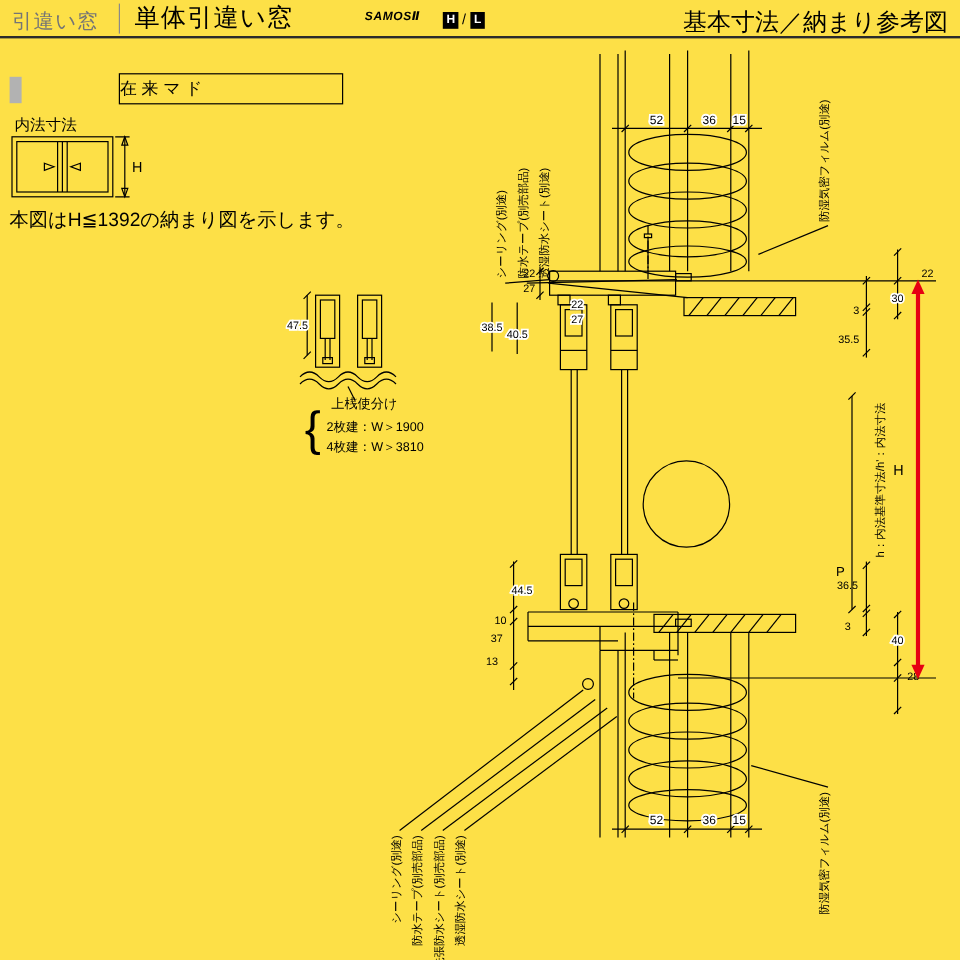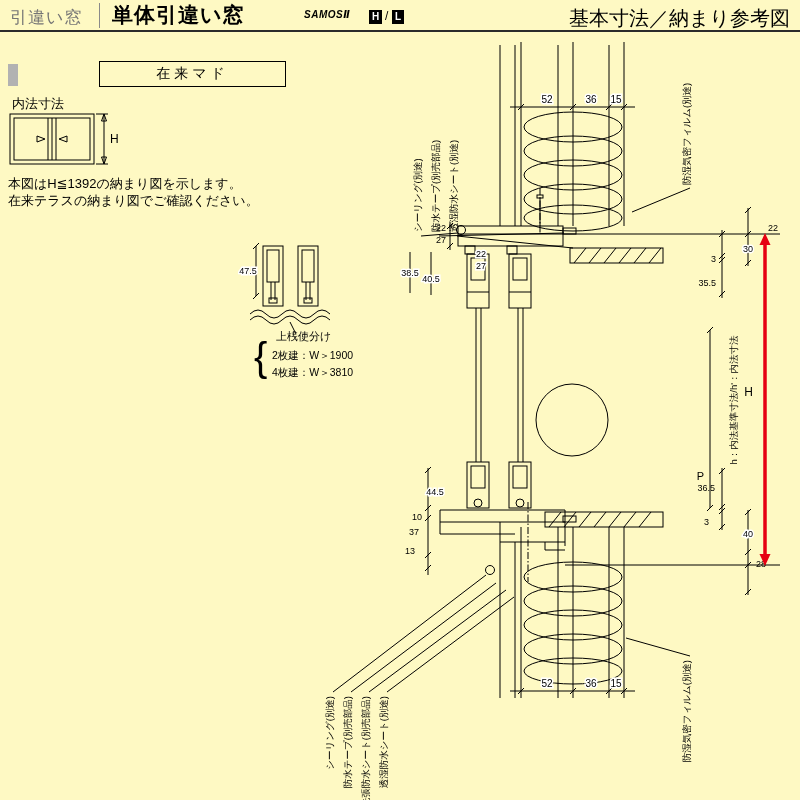--- a/index.html
+++ b/index.html
@@ -1,37 +1,37 @@
 <!DOCTYPE html>
 <html><head>
 <meta charset="utf-8">
 <style>
   *{margin:0;padding:0;box-sizing:border-box}
   html,body{width:800px;height:800px;background:#fff;color:#000;
     font-family:"Liberation Sans","DejaVu Sans",sans-serif;overflow:hidden}
-  #page{position:relative;width:800px;height:800px;background:#fef9c3}
+  #page{position:relative;width:800px;height:800px;background:#fde047}
   .abs{position:absolute}
 
   
   .hdr-cat{left:10px;top:6px;font-size:17px;color:#757575;letter-spacing:1px}
   .hdr-div{left:99px;top:3px;width:1px;height:25px;background:#8a8a8a}
-  .hdr-title{left:112px;top:1px;font-size:21px;font-weight:700;letter-spacing:1px}
+  .hdr-title{left:112px;top:1px;font-size:21px;font-weight:400;letter-spacing:1px}
   .hdr-series{left:304px;top:9px;font-size:10px;font-weight:700;font-style:italic;letter-spacing:.5px}
   .hdr-tag{top:10px;background:#000;color:#fff;font-size:10px;line-height:14px;padding:0 3px;font-weight:700}
   .t-h{left:369px}
   .hdr-slash{left:385px;top:9px;font-size:12px}
   .t-l{left:392px}
   .hdr-right{right:10px;top:5px;font-size:20px}
   .hdr-rule{left:0;top:30px;width:800px;height:2px;background:#2b2b2b}
 
   .accent-mark{left:8px;top:64px;width:10px;height:22px;background:#b2b2b2}
   .frame-type{left:99px;top:61px;width:187px;height:26px;border:1.5px solid #000;
-    display:flex;align-items:center;justify-content:center;font-size:14px;letter-spacing:4px}
+    display:flex;align-items:center;justify-content:flex-start;font-size:14px;letter-spacing:4px}
   .section-title{left:12px;top:95px;font-size:13px}
-  .notes{left:8px;top:175px;font-size:13px;line-height:17px;white-space:nowrap}
+  .notes{left:8px;top:175px;font-size:16px;line-height:17px;white-space:nowrap}
 
   .elev{left:8px;top:110px}
   .detail{left:238px;top:240px}
   #main-drawing{left:300px;top:30px}
 
   
   svg :is(line,rect,circle,ellipse,path,polyline):not(.red){stroke:#000;stroke-width:1;fill:none}
   svg .thin{stroke-width:.6}
   svg .dimln{stroke-width:.7}
   svg .tick{stroke-width:1.1}
@@ -86,21 +86,20 @@
       <line class="dimln" x1="88" y1="54" x2="100" y2="54"></line>
       <line class="dimln" x1="96" y1="4" x2="96" y2="54"></line>
       <path class="fb" d="M96,4 l-2.5,7 h5 z"></path>
       <path class="fb" d="M96,54 l-2.5,-7 h5 z"></path>
     </g>
     <text x="102" y="33" font-size="12">H</text>
   </svg>
 
   <div class="abs notes">
     <div>本図はH≦1392の納まり図を示します。</div>
-    <div>在来テラスの納まり図でご確認ください。</div>
   </div>
 
   <svg class="abs detail" width="135" height="152" viewBox="0 0 135 152">
     <g>
       <rect x="25" y="6" width="20" height="60"></rect>
       <rect x="29" y="10" width="12" height="32"></rect>
       <line x1="33" y1="42" x2="33" y2="60"></line>
       <line x1="37" y1="42" x2="37" y2="60"></line>
       <rect class="fb" x="31" y="58" width="8" height="5"></rect>
       <rect x="60" y="6" width="20" height="60"></rect>

